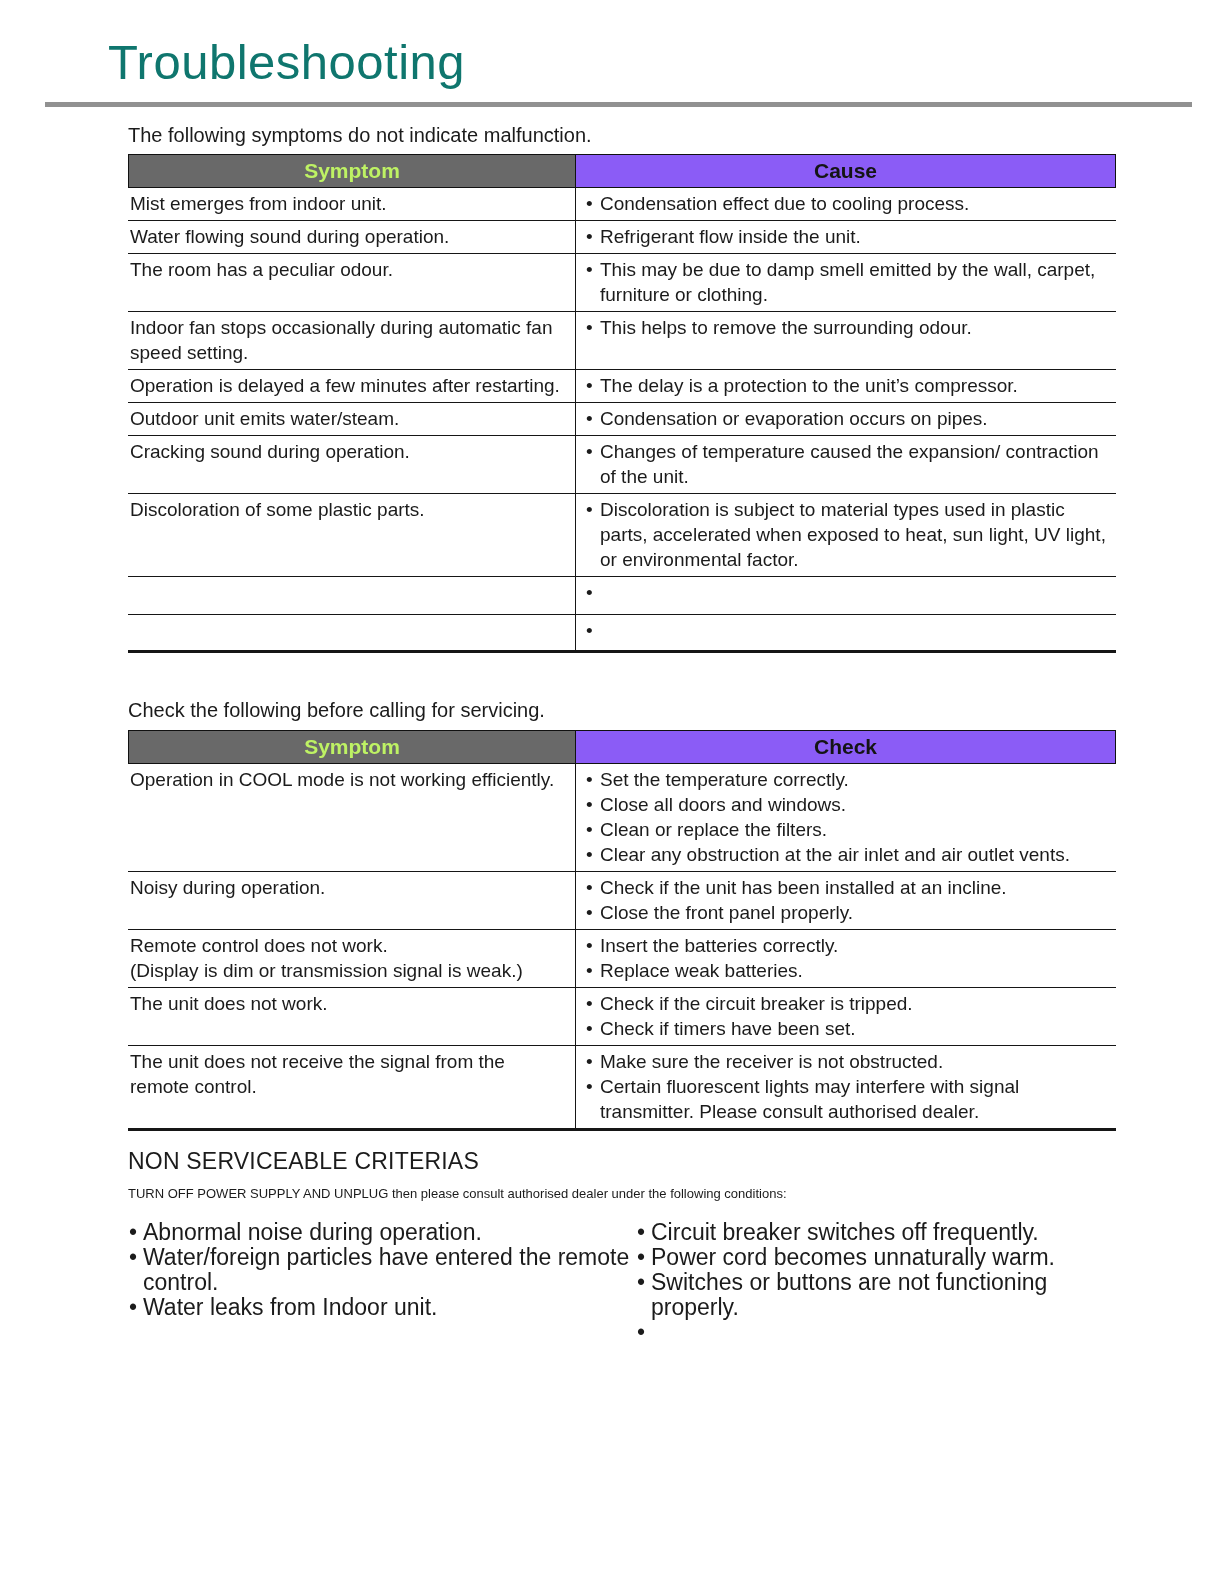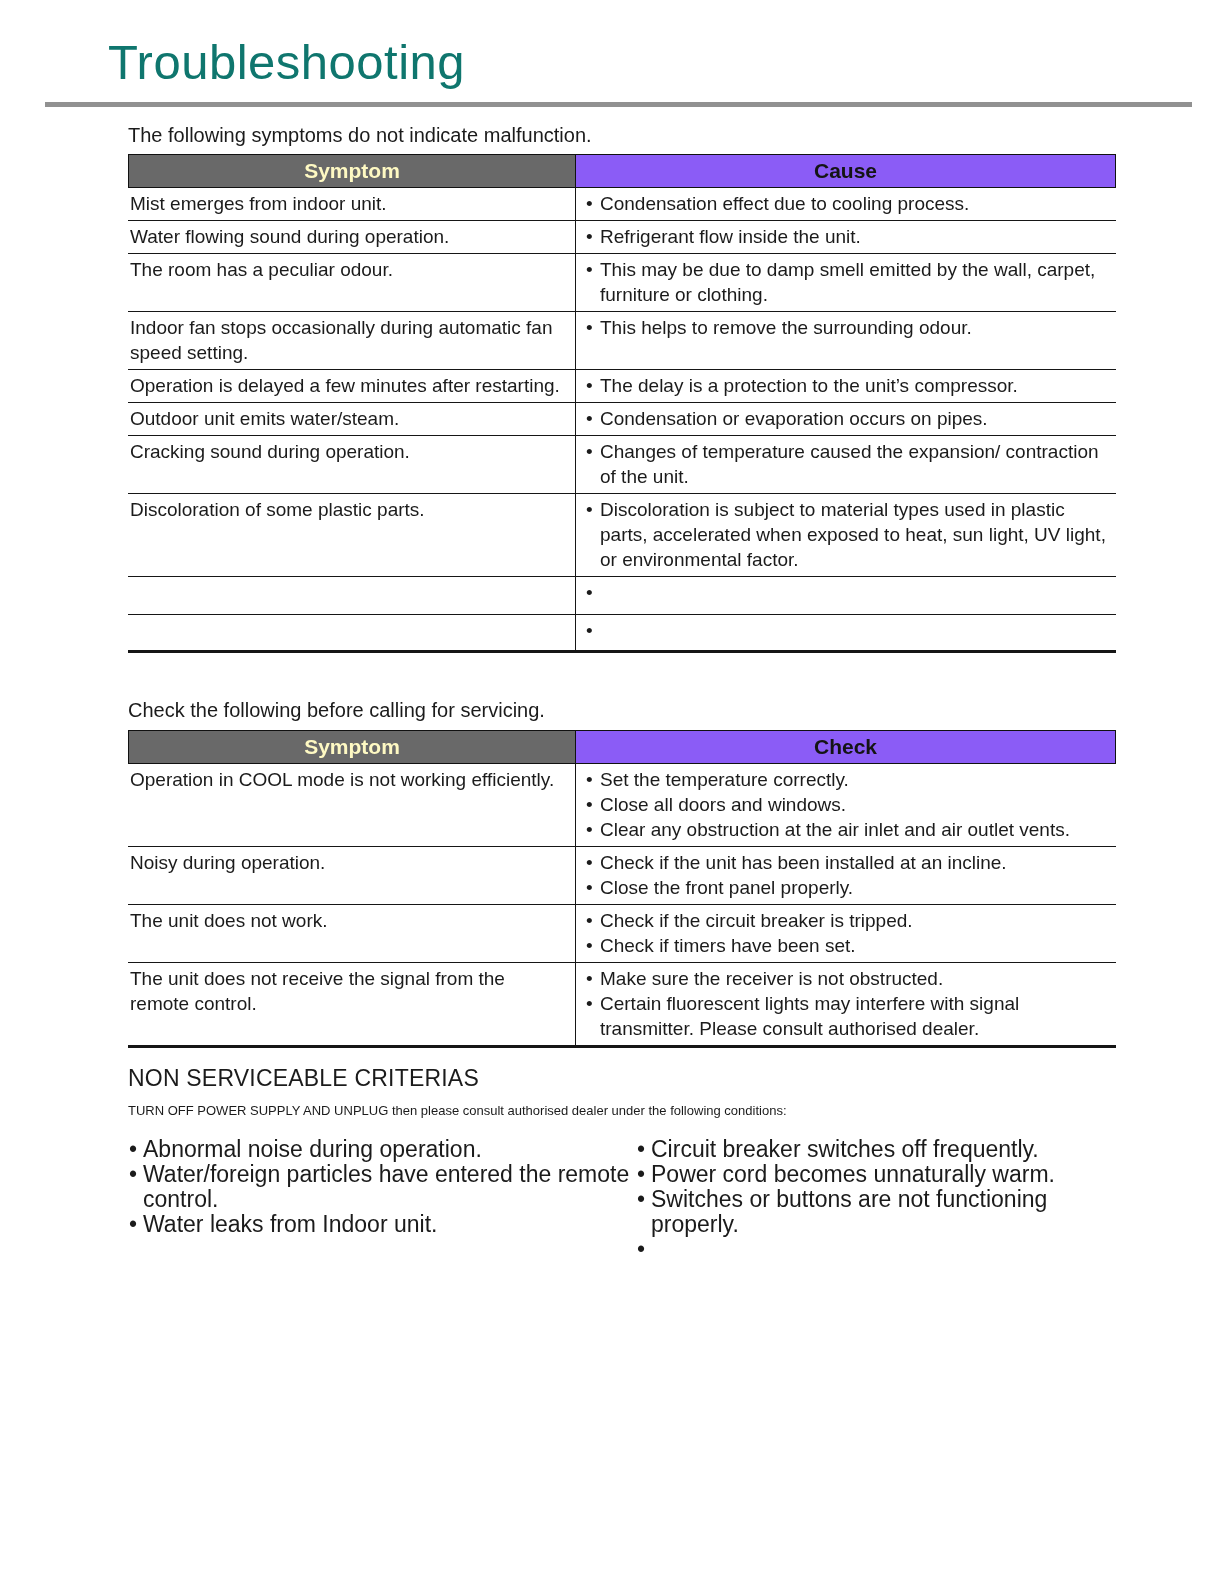--- a/index.html
+++ b/index.html
@@ -49,21 +49,21 @@
     padding: 4px 6px;
     font-weight: 700;
     font-size: 21px;
     line-height: 24px;
     text-align: center;
   }
   .th-sym {
     width: 447px;
     flex: 0 0 447px;
     background: #696969;
-    color: #fef9c3;
+    color: #bef264;
     border-right: 1.5px solid #111;
   }
   .th-det {
     flex: 1;
     background: #8b5cf6;
     color: #141414;
   }
   .trow {
     display: flex;
     border-bottom: 1.6px solid #161616;
@@ -226,34 +226,45 @@
       <div class="th th-det">Check</div>
     </div>
 
     <div class="trow">
       <div class="tcell cell-sym">
         <div>Operation in COOL mode is not working efficiently.</div>
       </div>
       <div class="tcell cell-det">
         <div class="b">Set the temperature correctly.</div>
         <div class="b">Close all doors and windows.</div>
+        <div class="b">Clean or replace the filters.</div>
         <div class="b">Clear any obstruction at the air inlet and air outlet vents.</div>
       </div>
     </div>
 
     <div class="trow">
       <div class="tcell cell-sym">
         <div>Noisy during operation.</div>
       </div>
       <div class="tcell cell-det">
         <div class="b">Check if the unit has been installed at an incline.</div>
         <div class="b">Close the front panel properly.</div>
       </div>
     </div>
 
+    <div class="trow">
+      <div class="tcell cell-sym">
+        <div>Remote control does not work.</div>
+        <div>(Display is dim or transmission signal is weak.)</div>
+      </div>
+      <div class="tcell cell-det">
+        <div class="b">Insert the batteries correctly.</div>
+        <div class="b">Replace weak batteries.</div>
+      </div>
+    </div>
 
     <div class="trow">
       <div class="tcell cell-sym">
         <div>The unit does not work.</div>
       </div>
       <div class="tcell cell-det">
         <div class="b">Check if the circuit breaker is tripped.</div>
         <div class="b">Check if timers have been set.</div>
       </div>
     </div>

